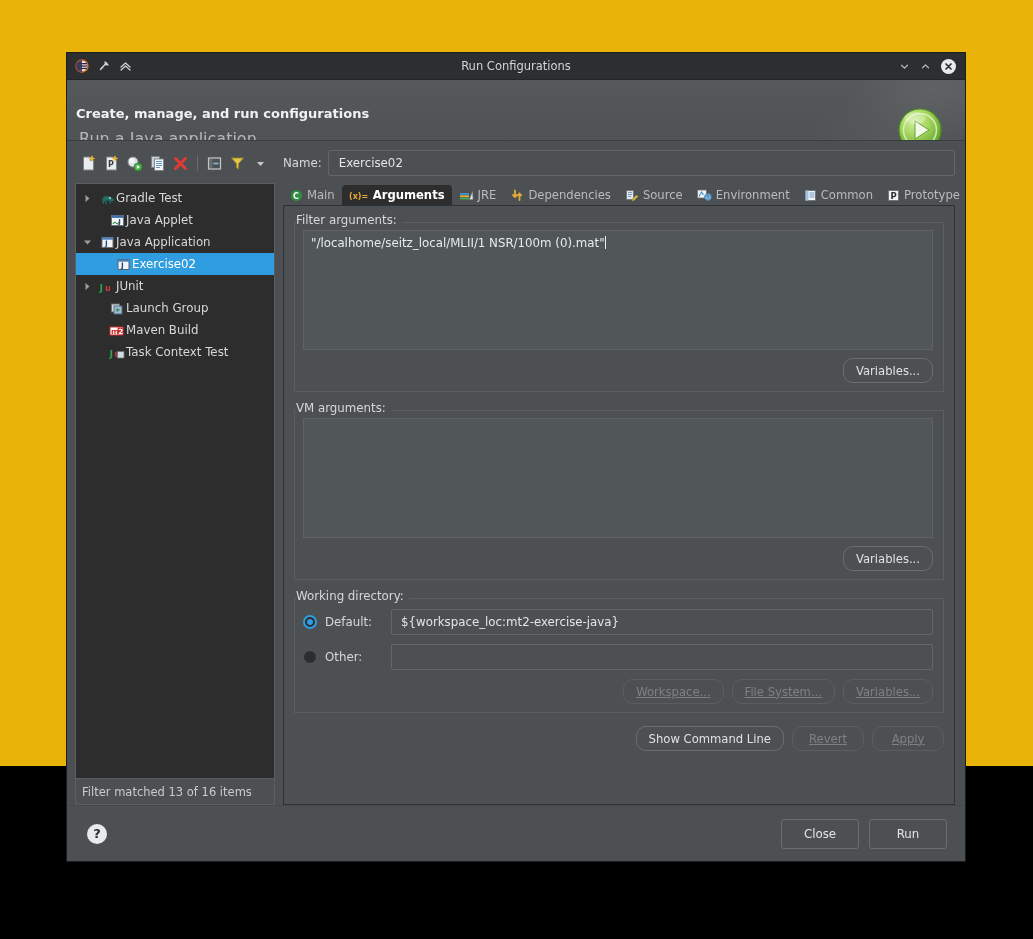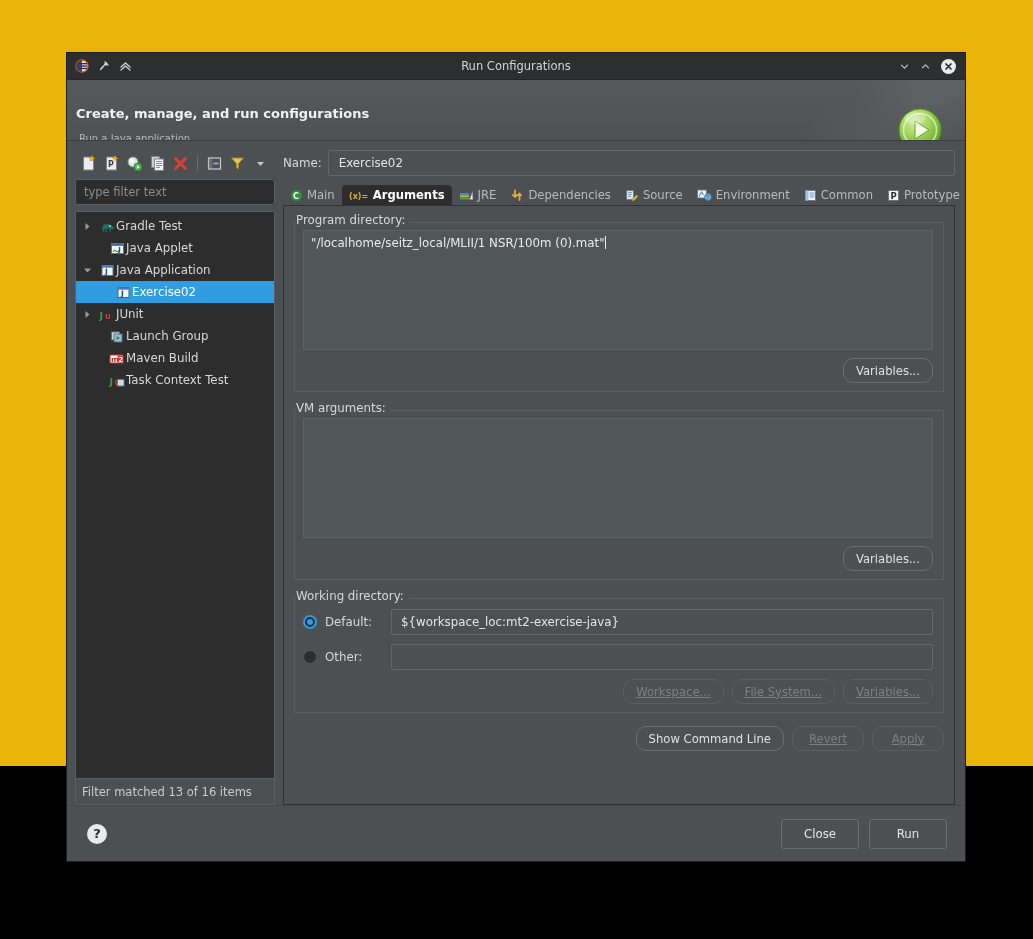--- a/index.html
+++ b/index.html
@@ -52,21 +52,21 @@
     background:
       radial-gradient(120px 70px at 230px 10px, rgba(255,255,255,.065), rgba(255,255,255,0) 70%),
       radial-gradient(140px 90px at 190px 70px, rgba(255,255,255,.05), rgba(255,255,255,0) 70%);
   }
   .banner-title {
     position: absolute; left: 9px; top: 33px; transform: translateY(-50%);
     font-size: 13px; font-weight: bold; color: #f0f1f2;
   }
   .banner-sub {
     position: absolute; left: 12px; top: 58px; transform: translateY(-50%);
-    font-size: 10px; color: #b5b8ba;
+    font-size: 16px; color: #b5b8ba;
   }
   .run-orb {
     position: absolute; right: 20px; top: 26px;
     width: 50px; height: 50px;
   }
 
   
   .body-area {
     position: relative;
     height: 664px;
@@ -371,23 +371,20 @@
               <path d="M2.5 3 H14.5 L9.6 8.6 V14 L7.4 12.4 V8.6 Z" fill="#e3c54b" stroke="#9c8322" stroke-width="0.9" stroke-linejoin="round"></path>
             </svg>
           </span>
           <span class="tbtn">
             <svg width="13" height="13" viewBox="0 0 13 13">
               <path d="M3 5 L6.5 9 L10 5 Z" fill="#c5cace"></path>
             </svg>
           </span>
         </div>
 
-        <div class="filterbox">
-          <span>type filter text</span>
-        </div>
 
         <div class="tree">
 
 
           <div class="trow">
             <span class="twist">
               <svg width="9" height="9" viewBox="0 0 9 9">
                   <path d="M2.5 1 L6.5 4.5 L2.5 8 Z" fill="#9a9da0"></path>
                 </svg>
             </span>
@@ -600,21 +597,21 @@
               </svg>
             </span>
             <span>Prototype</span>
           </div>
 
         </div>
 
         <div class="tabpanel">
 
           <div class="group">
-            <span class="group-title">Program directory:</span>
+            <span class="group-title">Filter arguments:</span>
             <div class="group-frame" style="border-top-color:#5a5e61;">
               <div class="textarea" style="height:120px;">
                 <span>"/localhome/seitz_local/MLII/1 NSR/100m (0).mat"</span><span class="caret"></span>
               </div>
               <div class="btnrow">
                 <span class="btn">Variables...</span>
               </div>
             </div>
           </div>
 

